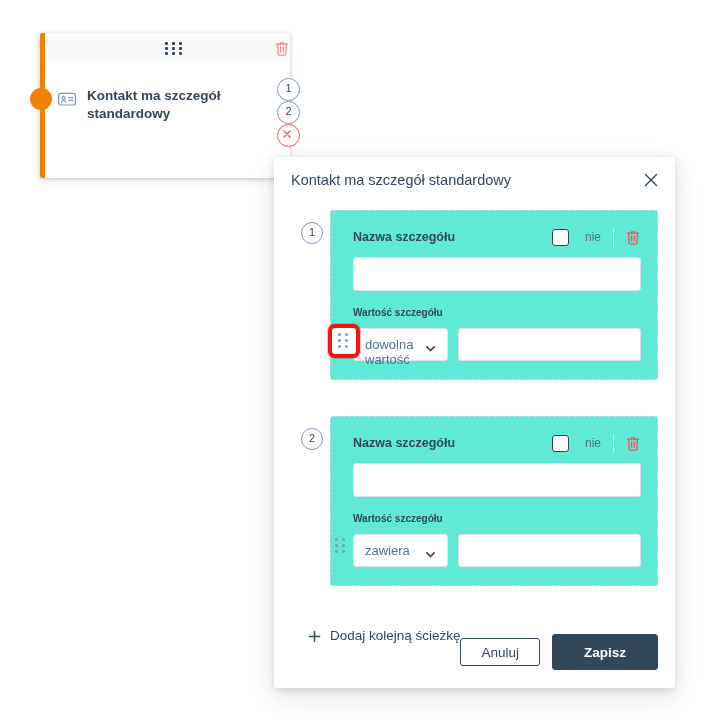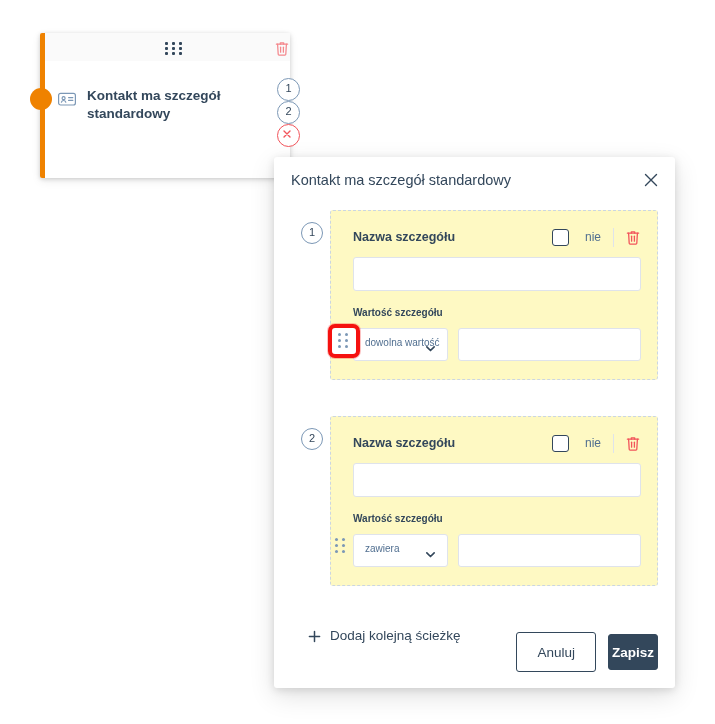--- a/index.html
+++ b/index.html
@@ -192,21 +192,21 @@
     font-size: 11px;
     line-height: 18px;
     text-align: center;
   }
   .path-box {
     margin-left: 39px;
     border: 1px dashed #cbd6e2;
     border-radius: 3px;
     padding: 16px 16px 18px 22px;
     box-sizing: border-box;
-    background: #fef9c3;
+    background: #5eead4;
   }
   .path-handle {
     position: absolute;
     left: 44px;
     top: 122px;
     width: 12px;
     height: 16px;
     display: grid;
     grid-template-columns: repeat(2, 3px);
     grid-template-rows: repeat(3, 3px);
@@ -296,21 +296,21 @@
     border: 1px solid #dfe3eb;
     border-radius: 3px;
     background: #ffffff;
     box-sizing: border-box;
     cursor: pointer;
   }
   .select-value {
     position: absolute;
     left: 11px;
     top: 8px;
-    font-size: 10px;
+    font-size: 13px;
     color: #516f90;
   }
   .select-caret {
     position: absolute;
     right: 11px;
     top: 11px;
     width: 11px;
     height: 11px;
   }
   .value-input {
@@ -352,29 +352,29 @@
     box-sizing: border-box;
   }
   .btn {
     font-family: "Liberation Sans", sans-serif;
     font-size: 13.5px;
     border-radius: 3px;
     cursor: pointer;
     box-sizing: border-box;
   }
   #btn-cancel {
-    height: 40px;
+    height: 28px;
     padding: 0 20px;
     background: #ffffff;
     border: 1px solid #33475b;
     color: #33475b;
   }
   #btn-save {
     height: 36px;
-    padding: 0 3px;
+    padding: 0 31px;
     background: #33475b;
     border: 1px solid #33475b;
     color: #ffffff;
     font-weight: bold;
   }
 </style>
 </head>
 <body>
 
 <div id="canvas">

